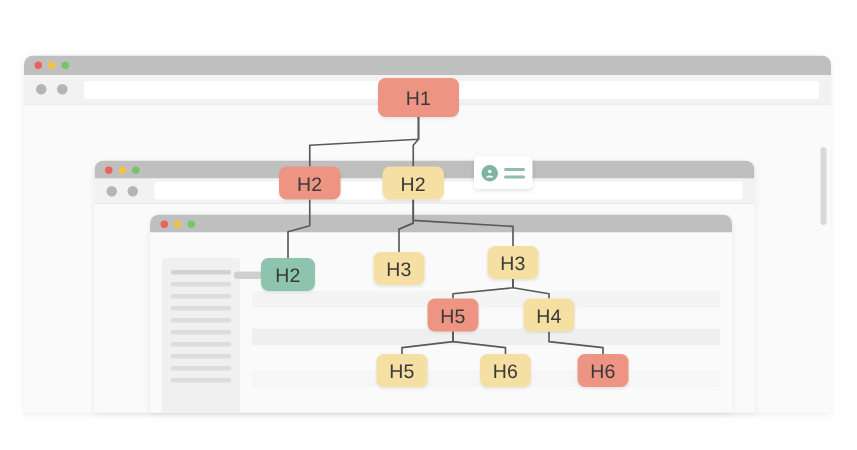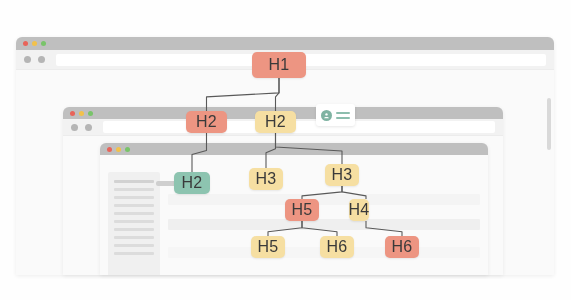--- a/index.html
+++ b/index.html
@@ -100,21 +100,21 @@
   .avatar-lines { display: flex; flex-direction: column; gap: 3px; flex: 1; }
   .avatar-lines span { display: block; height: 2px; background: #8cbdad; border-radius: 1px; }
 
   
   #tree-svg { position: absolute; left: 0; top: 0; width: 571px; height: 300px; pointer-events: none; }
 
   .node {
     position: absolute;
     border-radius: 5px;
     display: flex; align-items: center; justify-content: center;
-    font-size: 16px;
+    font-size: 13px;
     color: #3a3a3a;
     box-shadow: 0 1px 2px rgba(0,0,0,0.08);
     letter-spacing: .2px;
   }
   .node.salmon { background: #ed9582; }
   .node.yellow { background: #f6dfa2; }
   .node.teal   { background: #8dc4b0; }
 
   .drag-handle {
     position: absolute;
@@ -225,21 +225,21 @@
       </div>
       <div class="node yellow" style="left: 249px; top: 168px; width: 34px; height: 22px;">
         <span>H3</span>
       </div>
       <div class="node yellow" style="left: 325px; top: 164px; width: 34px; height: 22px;">
         <span>H3</span>
       </div>
       <div class="node salmon" style="left: 285px; top: 199px; width: 34px; height: 22px;">
         <span>H5</span>
       </div>
-      <div class="node yellow" style="left: 349px; top: 199px; width: 20px; height: 22px;">
+      <div class="node yellow" style="left: 349px; top: 199px; width: 34px; height: 22px;">
         <span>H4</span>
       </div>
       <div class="node yellow" style="left: 251px; top: 236px; width: 34px; height: 22px;">
         <span>H5</span>
       </div>
       <div class="node yellow" style="left: 320px; top: 236px; width: 34px; height: 22px;">
         <span>H6</span>
       </div>
       <div class="node salmon" style="left: 385px; top: 236px; width: 34px; height: 22px;">
         <span>H6</span>

